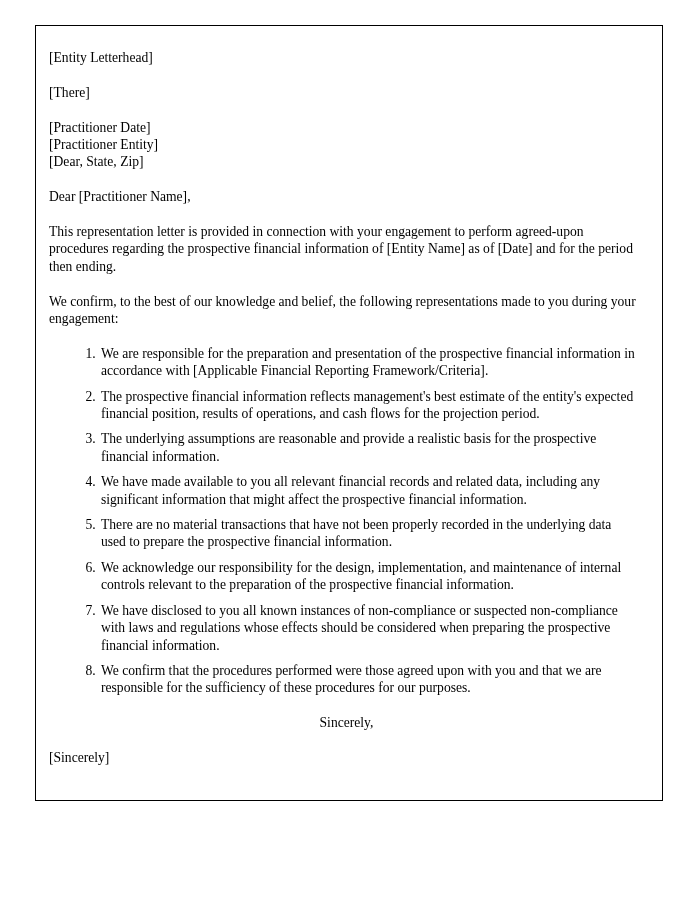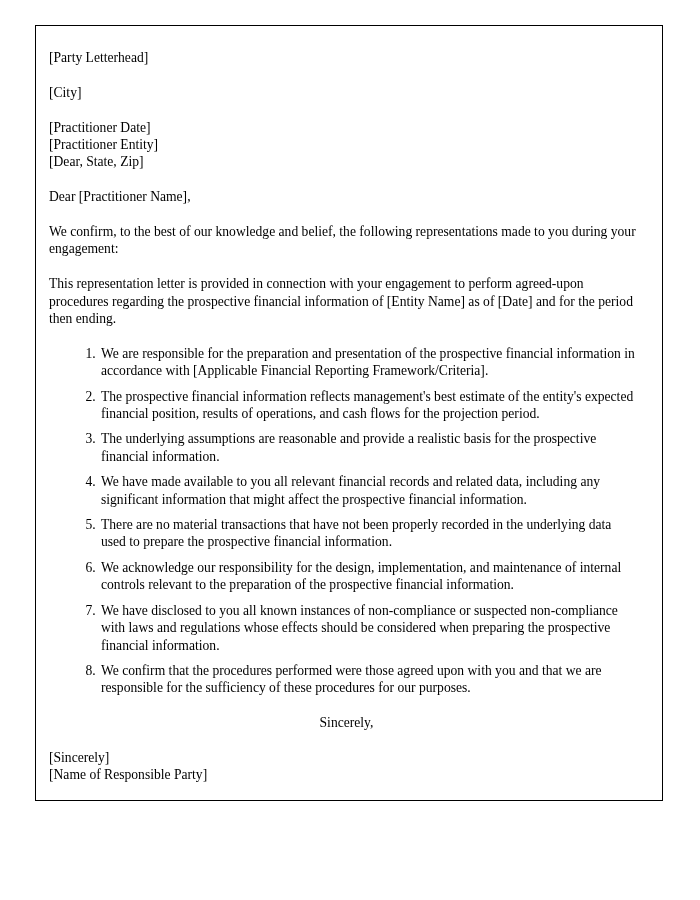--- a/index.html
+++ b/index.html
@@ -48,47 +48,46 @@
   .closing {
     margin: 0 0 17.4px 0;
     text-align: center;
   }
 </style>
 </head>
 <body>
 
 <div class="page">
 
-  <p>[Party Letterhead]</p>
+  <p>[Entity Letterhead]</p>
 
-  <p>[City]</p>
+  <p>[There]</p>
 
   <div class="addr-block">
     <div class="addr-line">[Practitioner Date]</div>
     <div class="addr-line">[Practitioner Entity]</div>
     <div class="addr-line">[Dear, State, Zip]</div>
   </div>
 
   <p>Dear [Practitioner Name],</p>
 
+  <p>This representation letter is provided in connection with your engagement to perform agreed-upon procedures regarding the prospective financial information of [Entity Name] as of [Date] and for the period then ending.</p>
+
   <p>We confirm, to the best of our knowledge and belief, the following representations made to you during your engagement:</p>
-
-  <p>This representation letter is provided in connection with your engagement to perform agreed-upon procedures regarding the prospective financial information of [Entity Name] as of [Date] and for the period then ending.</p>
 
   <ol class="reps">
     <li>We are responsible for the preparation and presentation of the prospective financial information in accordance with [Applicable Financial Reporting Framework/Criteria].</li>
     <li>The prospective financial information reflects management's best estimate of the entity's expected financial position, results of operations, and cash flows for the projection period.</li>
     <li>The underlying assumptions are reasonable and provide a realistic basis for the prospective financial information.</li>
     <li>We have made available to you all relevant financial records and related data, including any significant information that might affect the prospective financial information.</li>
     <li>There are no material transactions that have not been properly recorded in the underlying data used to prepare the prospective financial information.</li>
     <li>We acknowledge our responsibility for the design, implementation, and maintenance of internal controls relevant to the preparation of the prospective financial information.</li>
     <li>We have disclosed to you all known instances of non-compliance or suspected non-compliance with laws and regulations whose effects should be considered when preparing the prospective financial information.</li>
     <li>We confirm that the procedures performed were those agreed upon with you and that we are responsible for the sufficiency of these procedures for our purposes.</li>
   </ol>
 
   <p class="closing">Sincerely,</p>
 
   <div class="sig-block">
     <p>[Sincerely]</p>
-    <p>[Name of Responsible Party]</p>
   </div>
 
 </div>
 
 </body></html>

